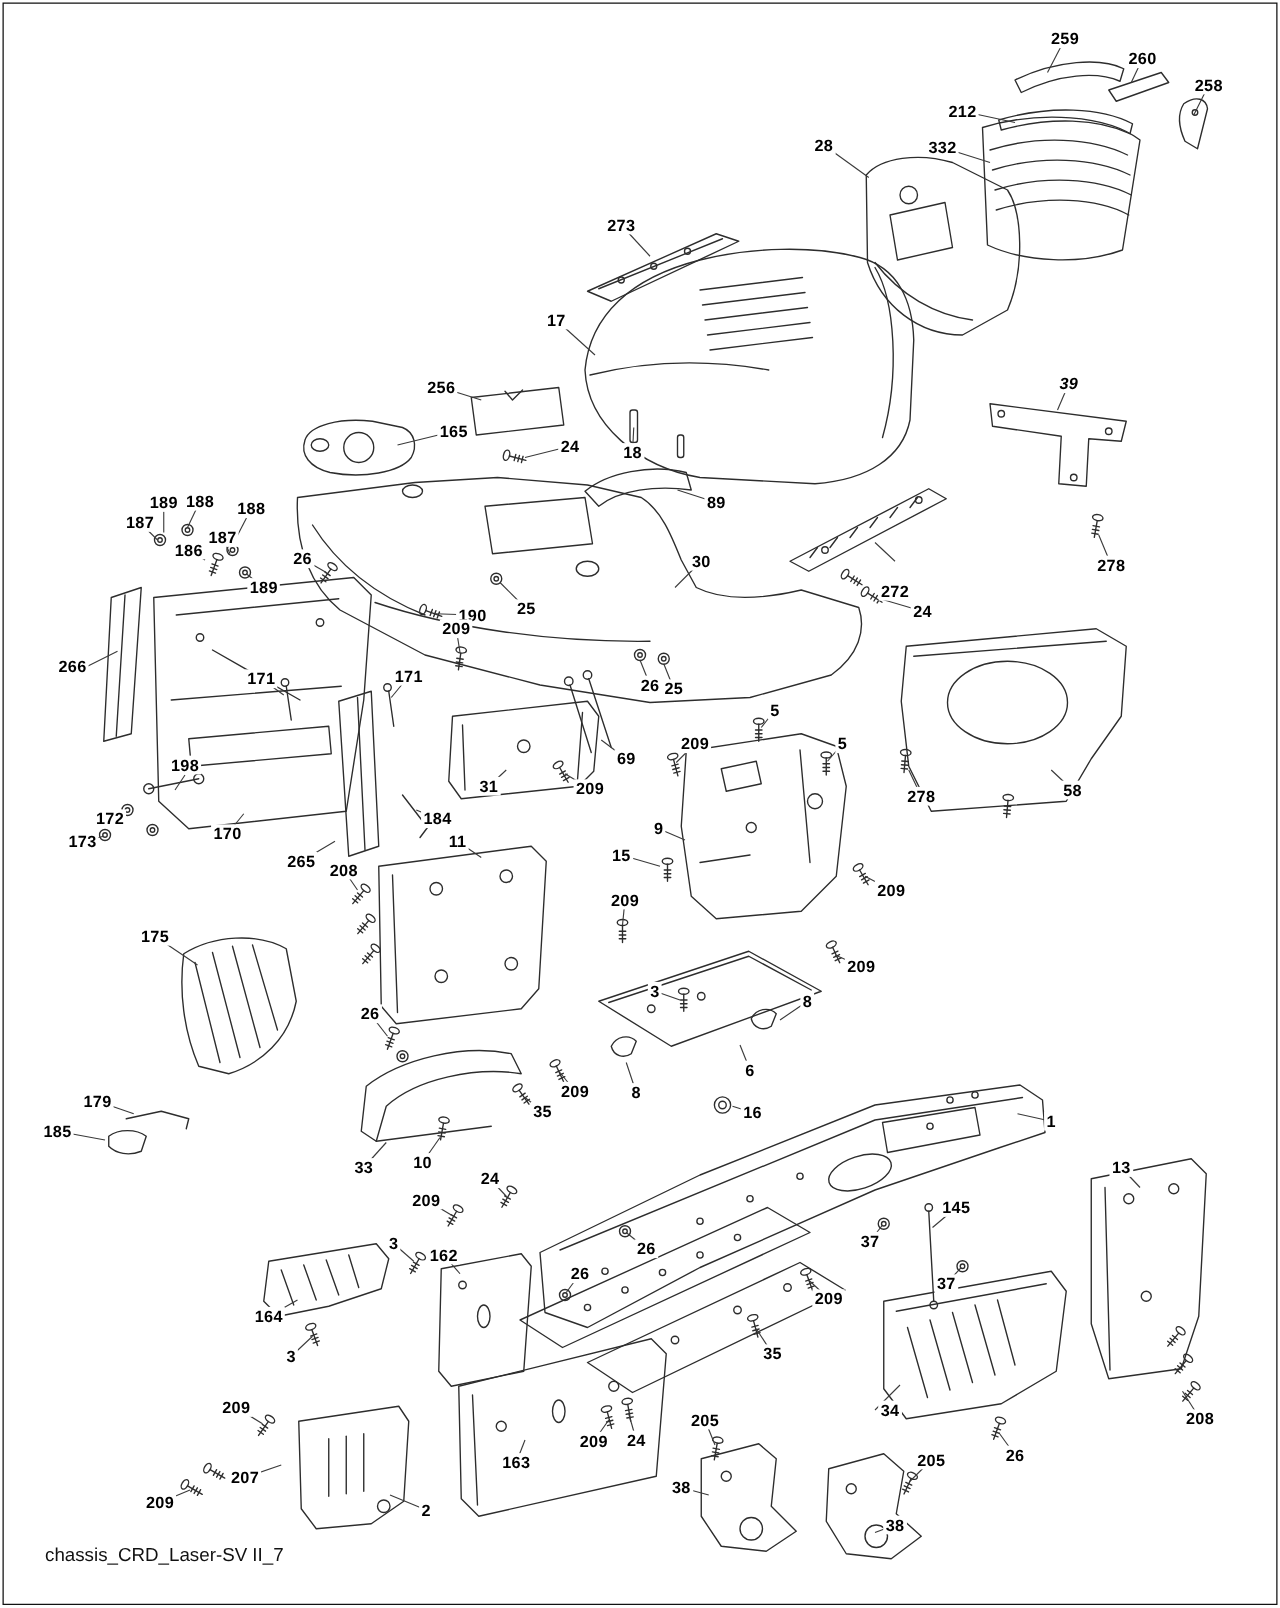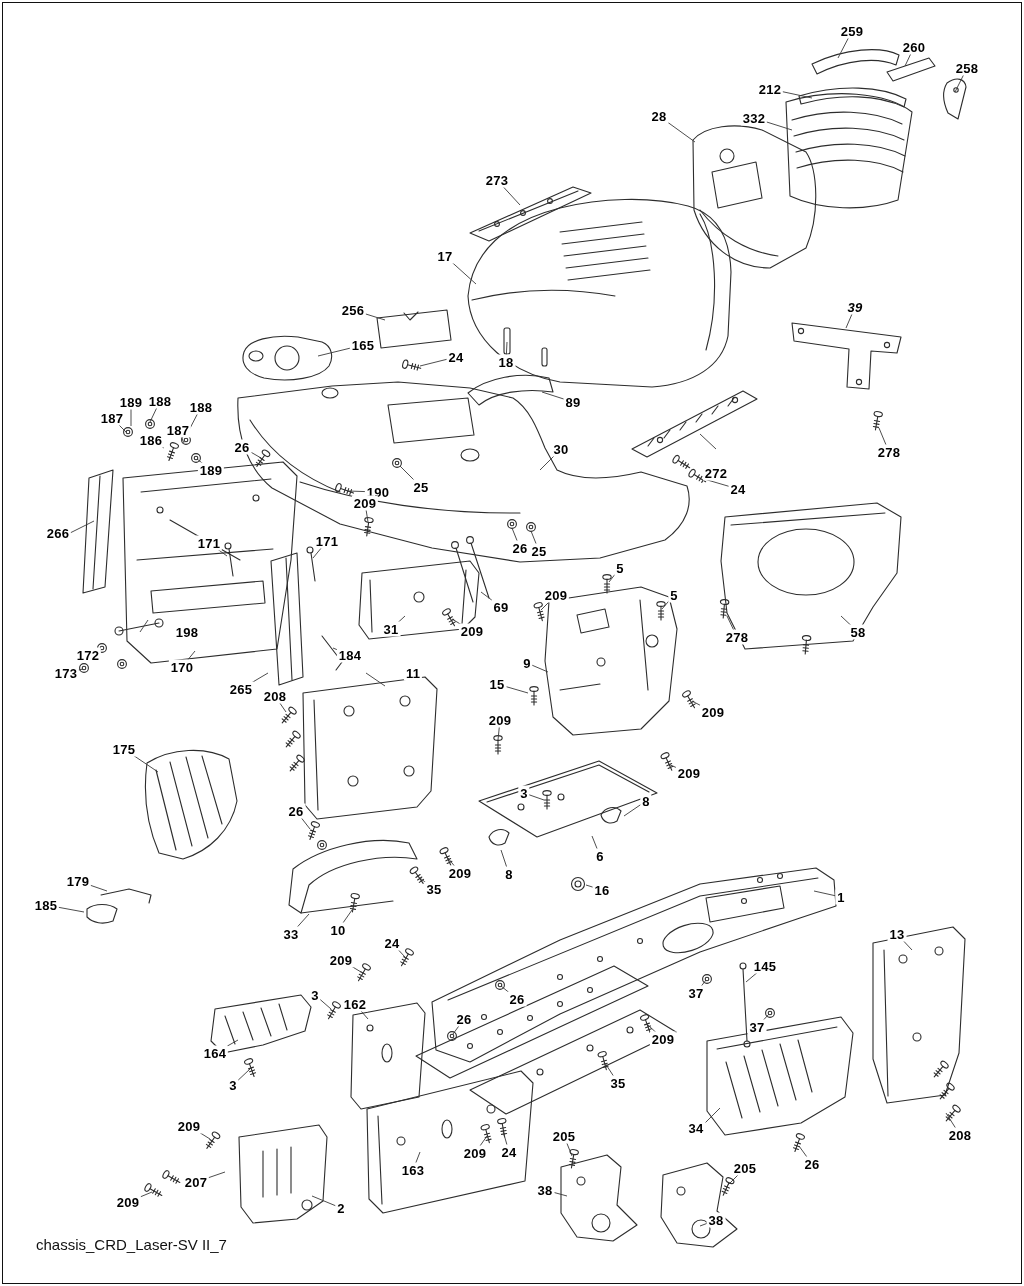--- a/index.html
+++ b/index.html
@@ -534,30 +534,30 @@
       <div class="callout" style="left: 365px; top: 503px;">209</div>
       <div class="callout" style="left: 58px; top: 533px;">266</div>
       <div class="callout" style="left: 209px; top: 543px;">171</div>
       <div class="callout" style="left: 327px; top: 541px;">171</div>
       <div class="callout" style="left: 520px; top: 548px;">26</div>
       <div class="callout" style="left: 539px; top: 551px;">25</div>
       <div class="callout" style="left: 620px; top: 568px;">5</div>
       <div class="callout" style="left: 674px; top: 595px;">5</div>
       <div class="callout" style="left: 556px; top: 595px;">209</div>
       <div class="callout" style="left: 501px; top: 607px;">69</div>
-      <div class="callout" style="left: 148px; top: 632px; margin-left: 39px;">198</div>
+      <div class="callout" style="left: 148px; top: 612px;">198</div>
       <div class="callout" style="left: 391px; top: 629px;">31</div>
       <div class="callout" style="left: 472px; top: 631px;">209</div>
       <div class="callout" style="left: 858px; top: 632px;">58</div>
       <div class="callout" style="left: 737px; top: 637px;">278</div>
       <div class="callout" style="left: 88px; top: 655px;">172</div>
       <div class="callout" style="left: 66px; top: 673px;">173</div>
       <div class="callout" style="left: 182px; top: 667px;">170</div>
       <div class="callout" style="left: 350px; top: 655px;">184</div>
-      <div class="callout" style="left: 366px; top: 673px; margin-left: 47px;">11</div>
+      <div class="callout" style="left: 366px; top: 673px;">11</div>
       <div class="callout" style="left: 527px; top: 663px;">9</div>
       <div class="callout" style="left: 497px; top: 684px;">15</div>
       <div class="callout" style="left: 241px; top: 689px;">265</div>
       <div class="callout" style="left: 275px; top: 696px;">208</div>
       <div class="callout" style="left: 713px; top: 712px;">209</div>
       <div class="callout" style="left: 500px; top: 720px;">209</div>
       <div class="callout" style="left: 124px; top: 749px;">175</div>
       <div class="callout" style="left: 689px; top: 773px;">209</div>
       <div class="callout" style="left: 524px; top: 793px;">3</div>
       <div class="callout" style="left: 646px; top: 801px;">8</div>
@@ -579,21 +579,21 @@
       <div class="callout" style="left: 696px; top: 993px;">37</div>
       <div class="callout" style="left: 315px; top: 995px;">3</div>
       <div class="callout" style="left: 355px; top: 1004px;">162</div>
       <div class="callout" style="left: 517px; top: 999px;">26</div>
       <div class="callout" style="left: 464px; top: 1019px;">26</div>
       <div class="callout" style="left: 757px; top: 1027px;">37</div>
       <div class="callout" style="left: 663px; top: 1039px;">209</div>
       <div class="callout" style="left: 215px; top: 1053px;">164</div>
       <div class="callout" style="left: 233px; top: 1085px;">3</div>
       <div class="callout" style="left: 618px; top: 1083px;">35</div>
-      <div class="callout" style="left: 696px; top: 1128px; text-align: right;">34</div>
+      <div class="callout" style="left: 712px; top: 1128px; text-align: right;">34</div>
       <div class="callout" style="left: 960px; top: 1135px;">208</div>
       <div class="callout" style="left: 189px; top: 1126px;">209</div>
       <div class="callout" style="left: 564px; top: 1136px;">205</div>
       <div class="callout" style="left: 812px; top: 1164px;">26</div>
       <div class="callout" style="left: 475px; top: 1153px;">209</div>
       <div class="callout" style="left: 509px; top: 1152px;">24</div>
       <div class="callout" style="left: 413px; top: 1170px;">163</div>
       <div class="callout" style="left: 745px; top: 1168px;">205</div>
       <div class="callout" style="left: 196px; top: 1182px;">207</div>
       <div class="callout" style="left: 545px; top: 1190px;">38</div>

